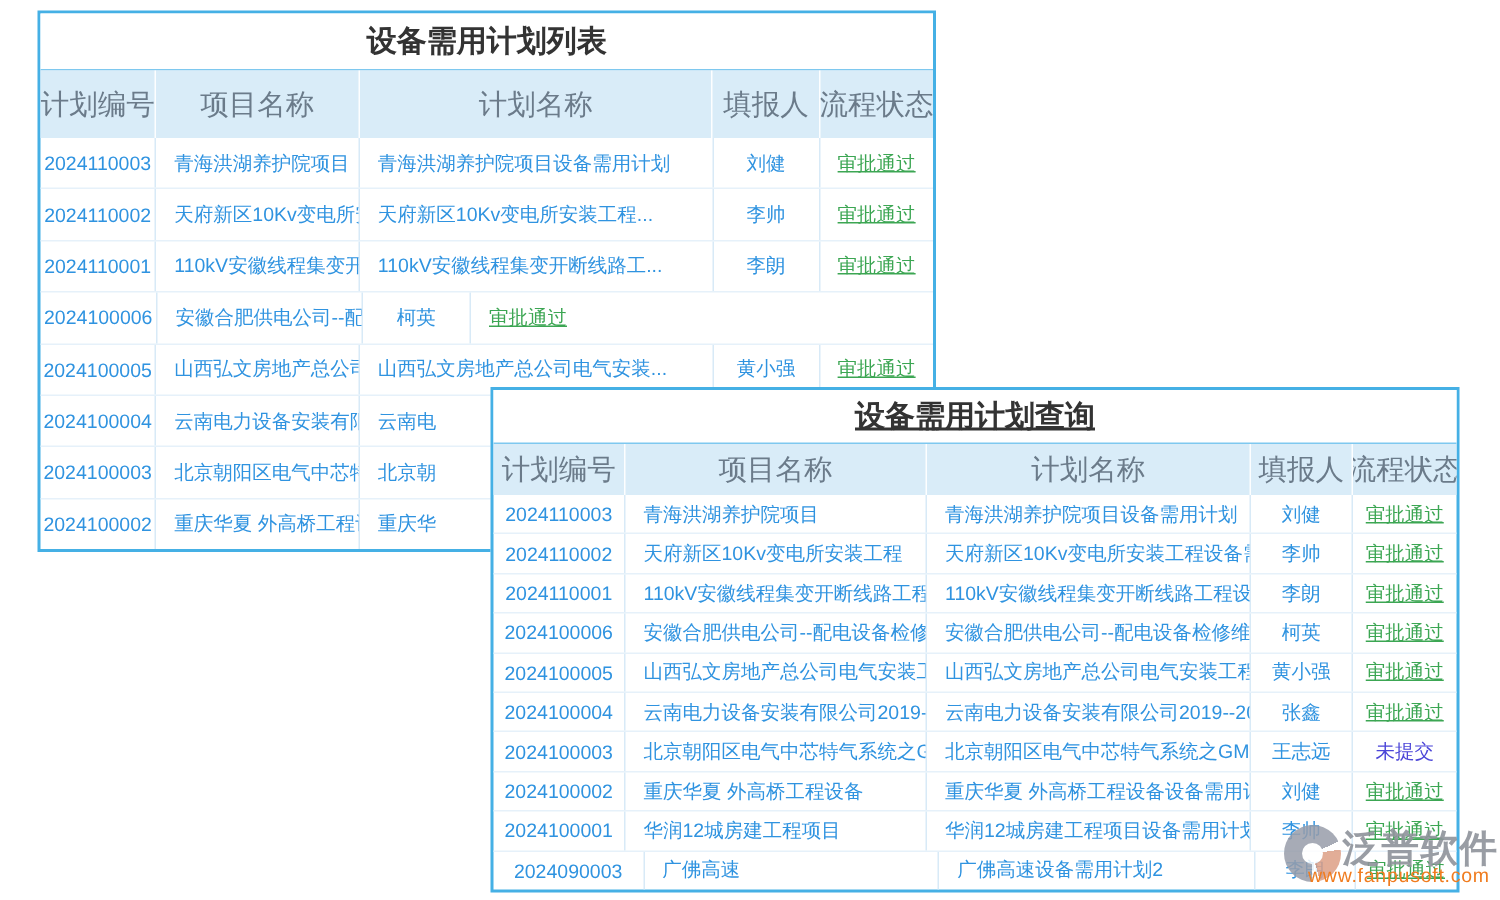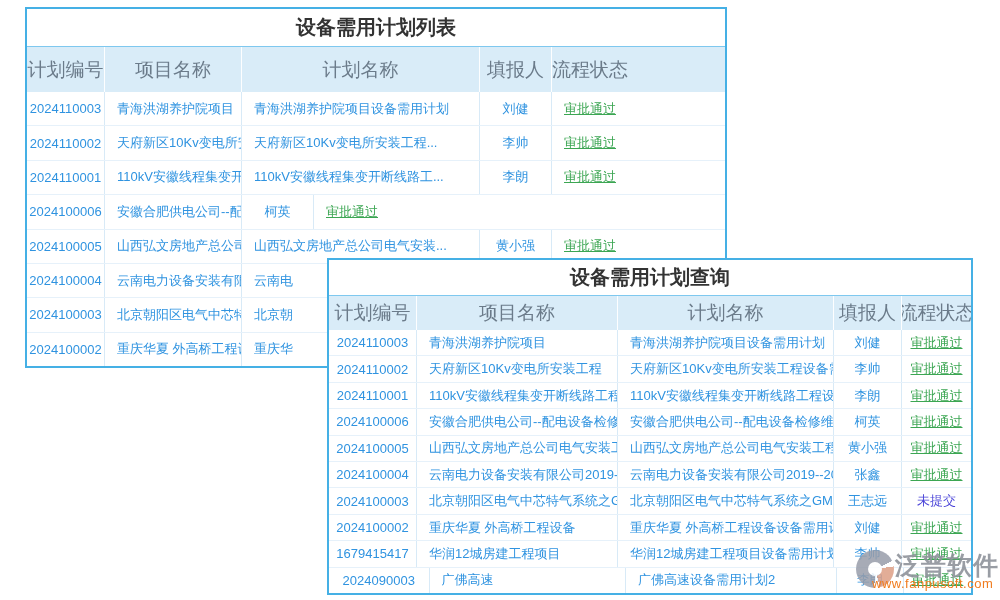--- a/index.html
+++ b/index.html
@@ -5,29 +5,29 @@
   html,body{margin:0;padding:0;}
   body{
     width:1000px;height:600px;position:relative;overflow:hidden;
     background:#ffffff;
     font-family:"Liberation Sans","DejaVu Sans",sans-serif;
   }
   .panel{
     position:absolute;background:#ffffff;border:2px solid #45b0e5;
     box-sizing:border-box;display:flex;flex-direction:column;
   }
-  #list-panel{left:25px;top:7px;width:702px;height:361px;}
+  #list-panel{left:25px;top:7px;width:599px;height:361px;}
   #query-panel{left:327px;top:258px;width:646px;height:337px;z-index:5;}
   .panel-title{
     flex:0 0 auto;display:flex;align-items:center;justify-content:center;
     font-size:20px;font-weight:bold;color:#333333;
     border-bottom:1px solid #7ec8ef;background:#ffffff;
   }
   #list-panel .panel-title{height:37px;}
-  #query-panel .panel-title{height:35px;}
+  #query-panel .panel-title{height:35px;text-decoration:underline;}
   .thead{
     flex:0 0 auto;display:flex;background:#d9ecf8;color:#6b7b8a;font-size:19px;
   }
   #list-panel .thead{height:45px;}
   #query-panel .thead{height:34px;}
   .th{
     display:flex;align-items:center;justify-content:center;box-sizing:border-box;
     border-right:1px solid rgba(255,255,255,.95);overflow:hidden;white-space:nowrap;
   }
   .th:last-child{border-right:none;}
@@ -199,21 +199,21 @@
         <div class="td center status-unsubmitted" style="width: 69px;">未提交</div>
       </div>
       <div class="trow">
         <div class="td center" style="width: 88px;">2024100002</div>
         <div class="td left" style="width: 201px;">重庆华夏 外高桥工程设备</div>
         <div class="td left" style="width: 216px;">重庆华夏 外高桥工程设备设备需用计划</div>
         <div class="td center" style="width: 68px;">刘健</div>
         <div class="td center status-approved" style="width: 69px;">审批通过</div>
       </div>
       <div class="trow">
-        <div class="td center" style="width: 88px;">1679415417</div>
+        <div class="td center" style="width: 88px;">2024100001</div>
         <div class="td left" style="width: 201px;">华润12城房建工程项目</div>
         <div class="td left" style="width: 216px;">华润12城房建工程项目设备需用计划2</div>
         <div class="td center" style="width: 68px;">李帅</div>
         <div class="td center status-approved" style="width: 69px;">审批通过</div>
       </div>
       <div class="trow">
         <div class="td center" style="width: 103px;">2024090003</div>
         <div class="td left" style="width: 201px;">广佛高速</div>
         <div class="td left" style="width: 216px;">广佛高速设备需用计划2</div>
         <div class="td center" style="width: 68px;">李朗</div>

